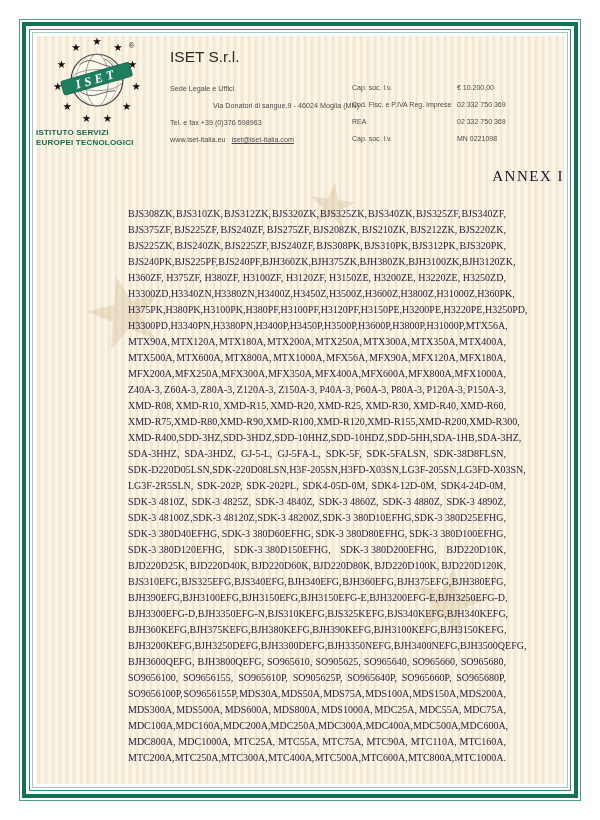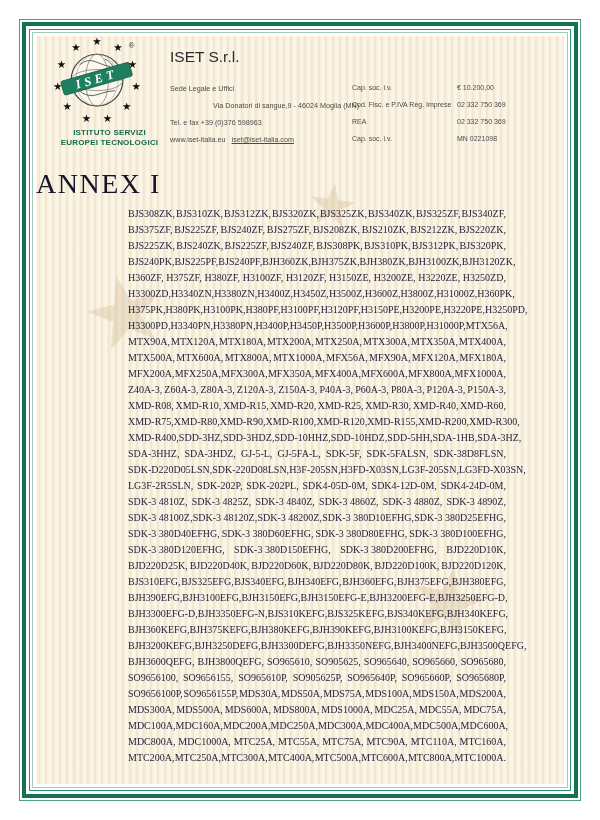--- a/index.html
+++ b/index.html
@@ -23,43 +23,43 @@
   .watermark{
     position:absolute;color:rgba(204,180,140,.32);z-index:0;
     font-family:"DejaVu Sans",sans-serif;line-height:1;
   }
   .w1{left:46px;top:228px;font-size:96px;transform:rotate(-14deg);}
   .w2{left:270px;top:140px;font-size:58px;transform:rotate(8deg);}
   .w3{left:370px;top:520px;font-size:92px;transform:rotate(12deg);}
 
   .logo-svg{position:absolute;left:10px;top:0px;width:102px;height:92px;z-index:1;}
   .org-name{
-    position:absolute;left:0px;top:92px;width:147px;text-align:center;
+    position:absolute;left:0px;top:92px;width:147px;text-align:left;
     font-size:8px;font-weight:bold;color:#176b4e;letter-spacing:.2px;line-height:10px;z-index:1;
   }
   .company-name{
     position:absolute;left:134px;top:12px;font-size:15.5px;color:#2b2b2b;z-index:1;
   }
   .contact-row{
     position:absolute;left:134px;font-size:7.2px;color:#4b4b4b;z-index:1;white-space:nowrap;
   }
   .contact-row.r1{top:48px;} .contact-row.r2{top:65px;padding-left:43px;}
   .contact-row.r3{top:82px;} .contact-row.r4{top:99px;}
   .email{text-decoration:underline;margin-left:6px;}
   .reg-label{
     position:absolute;left:316px;font-size:7px;color:#4b4b4b;z-index:1;white-space:nowrap;
   }
   .reg-value{
     position:absolute;left:421px;font-size:7px;color:#4b4b4b;z-index:1;white-space:nowrap;
   }
   .rr1{top:48px;} .rr2{top:65px;} .rr3{top:82px;} .rr4{top:99px;}
 
   .annex-title{
-    position:absolute;left:0;top:132px;width:100%;text-align:left;
-    font-family:"Liberation Serif",serif;font-size:28px;letter-spacing:1.5px;
+    position:absolute;left:0;top:132px;width:100%;text-align:right;
+    font-family:"Liberation Serif",serif;font-size:15px;letter-spacing:1.5px;
     color:#15152a;z-index:1;
   }
   .code-list{
     position:absolute;left:92px;top:170px;width:378px;z-index:1;
     font-family:"Liberation Serif",serif;font-size:10px;line-height:16px;
     color:#23233a;
   }
   .code-line{display:flex;justify-content:space-between;white-space:pre;}
 </style>
 </head>

